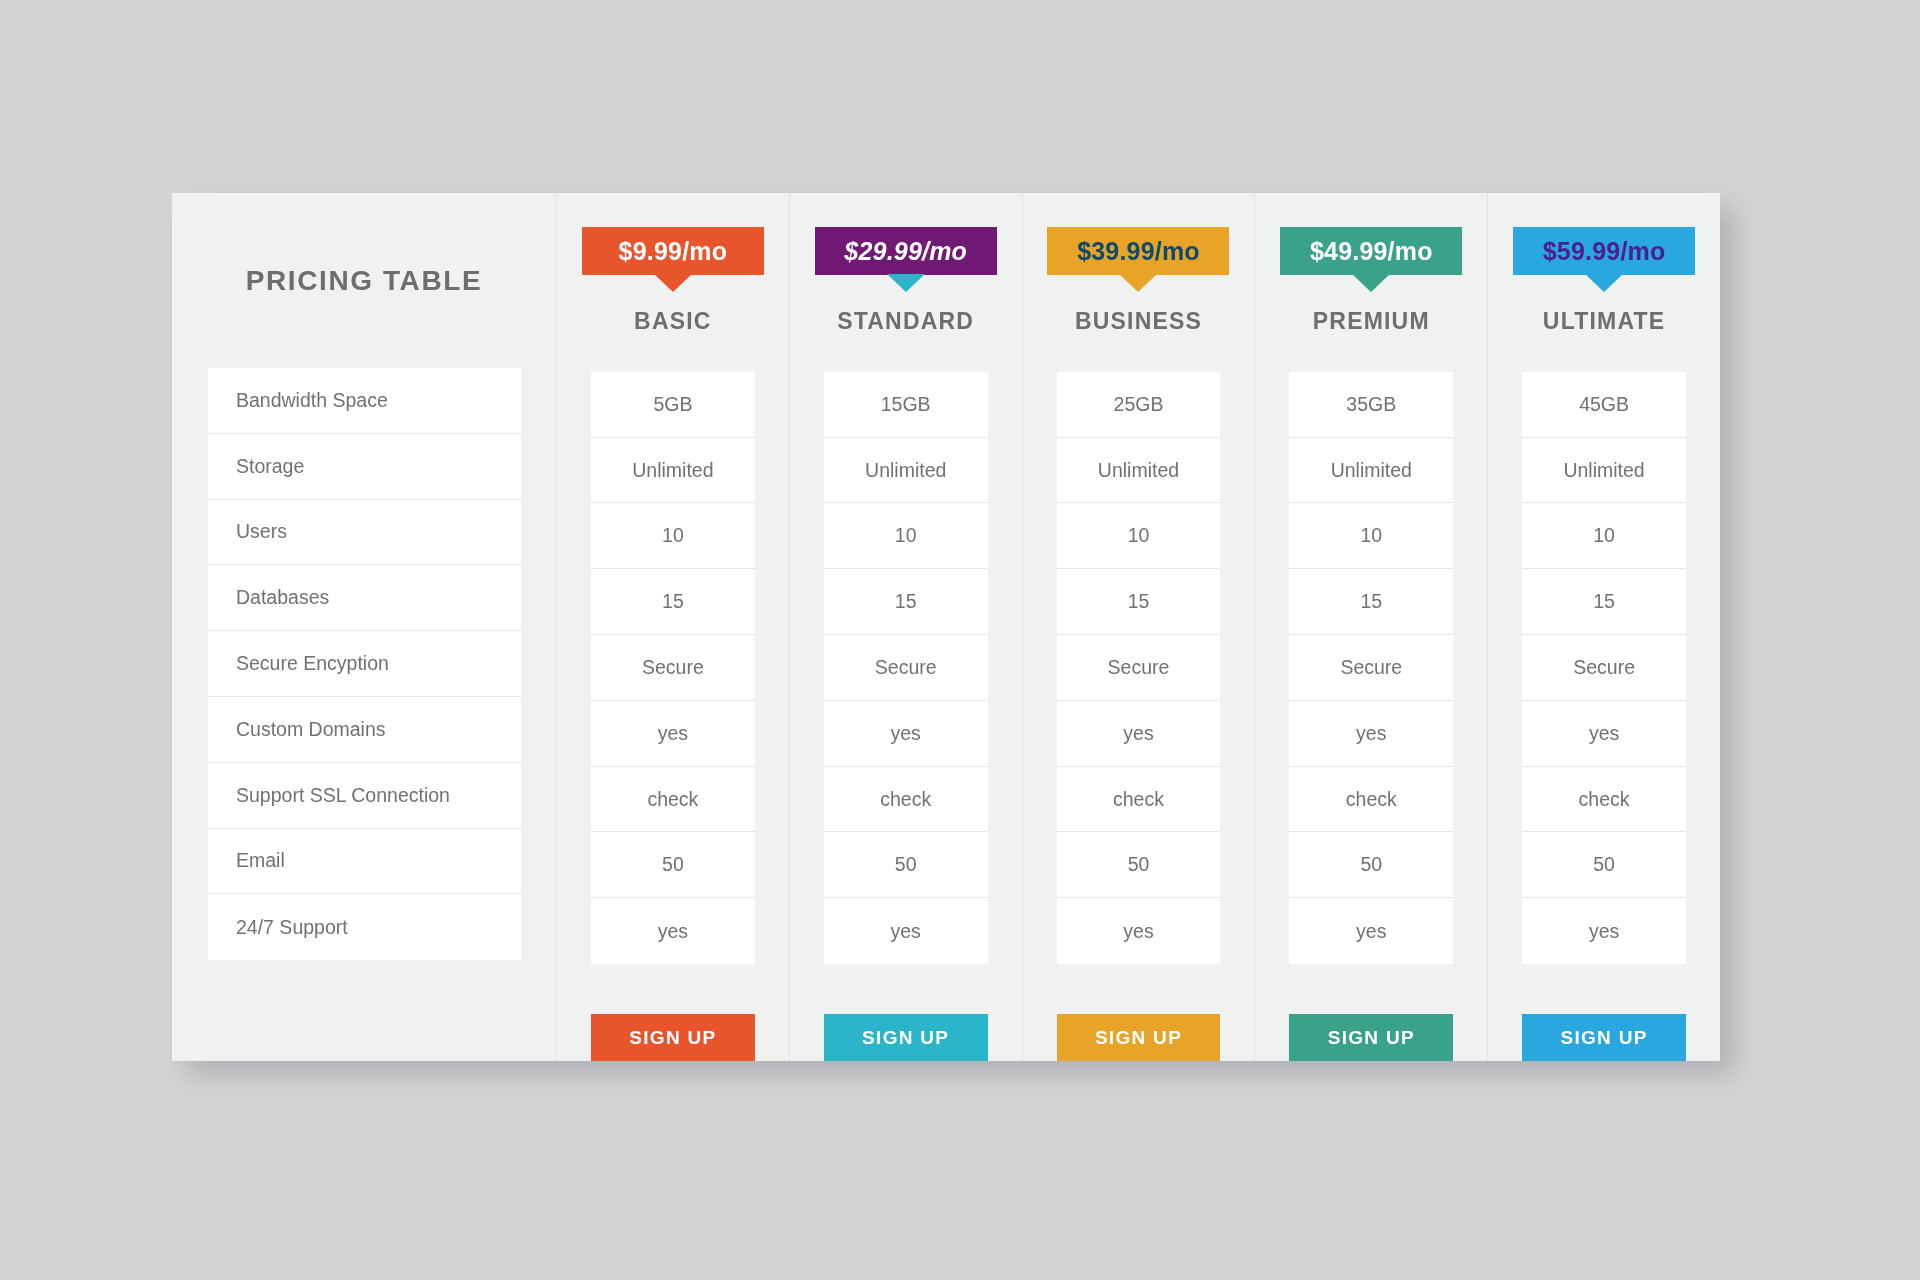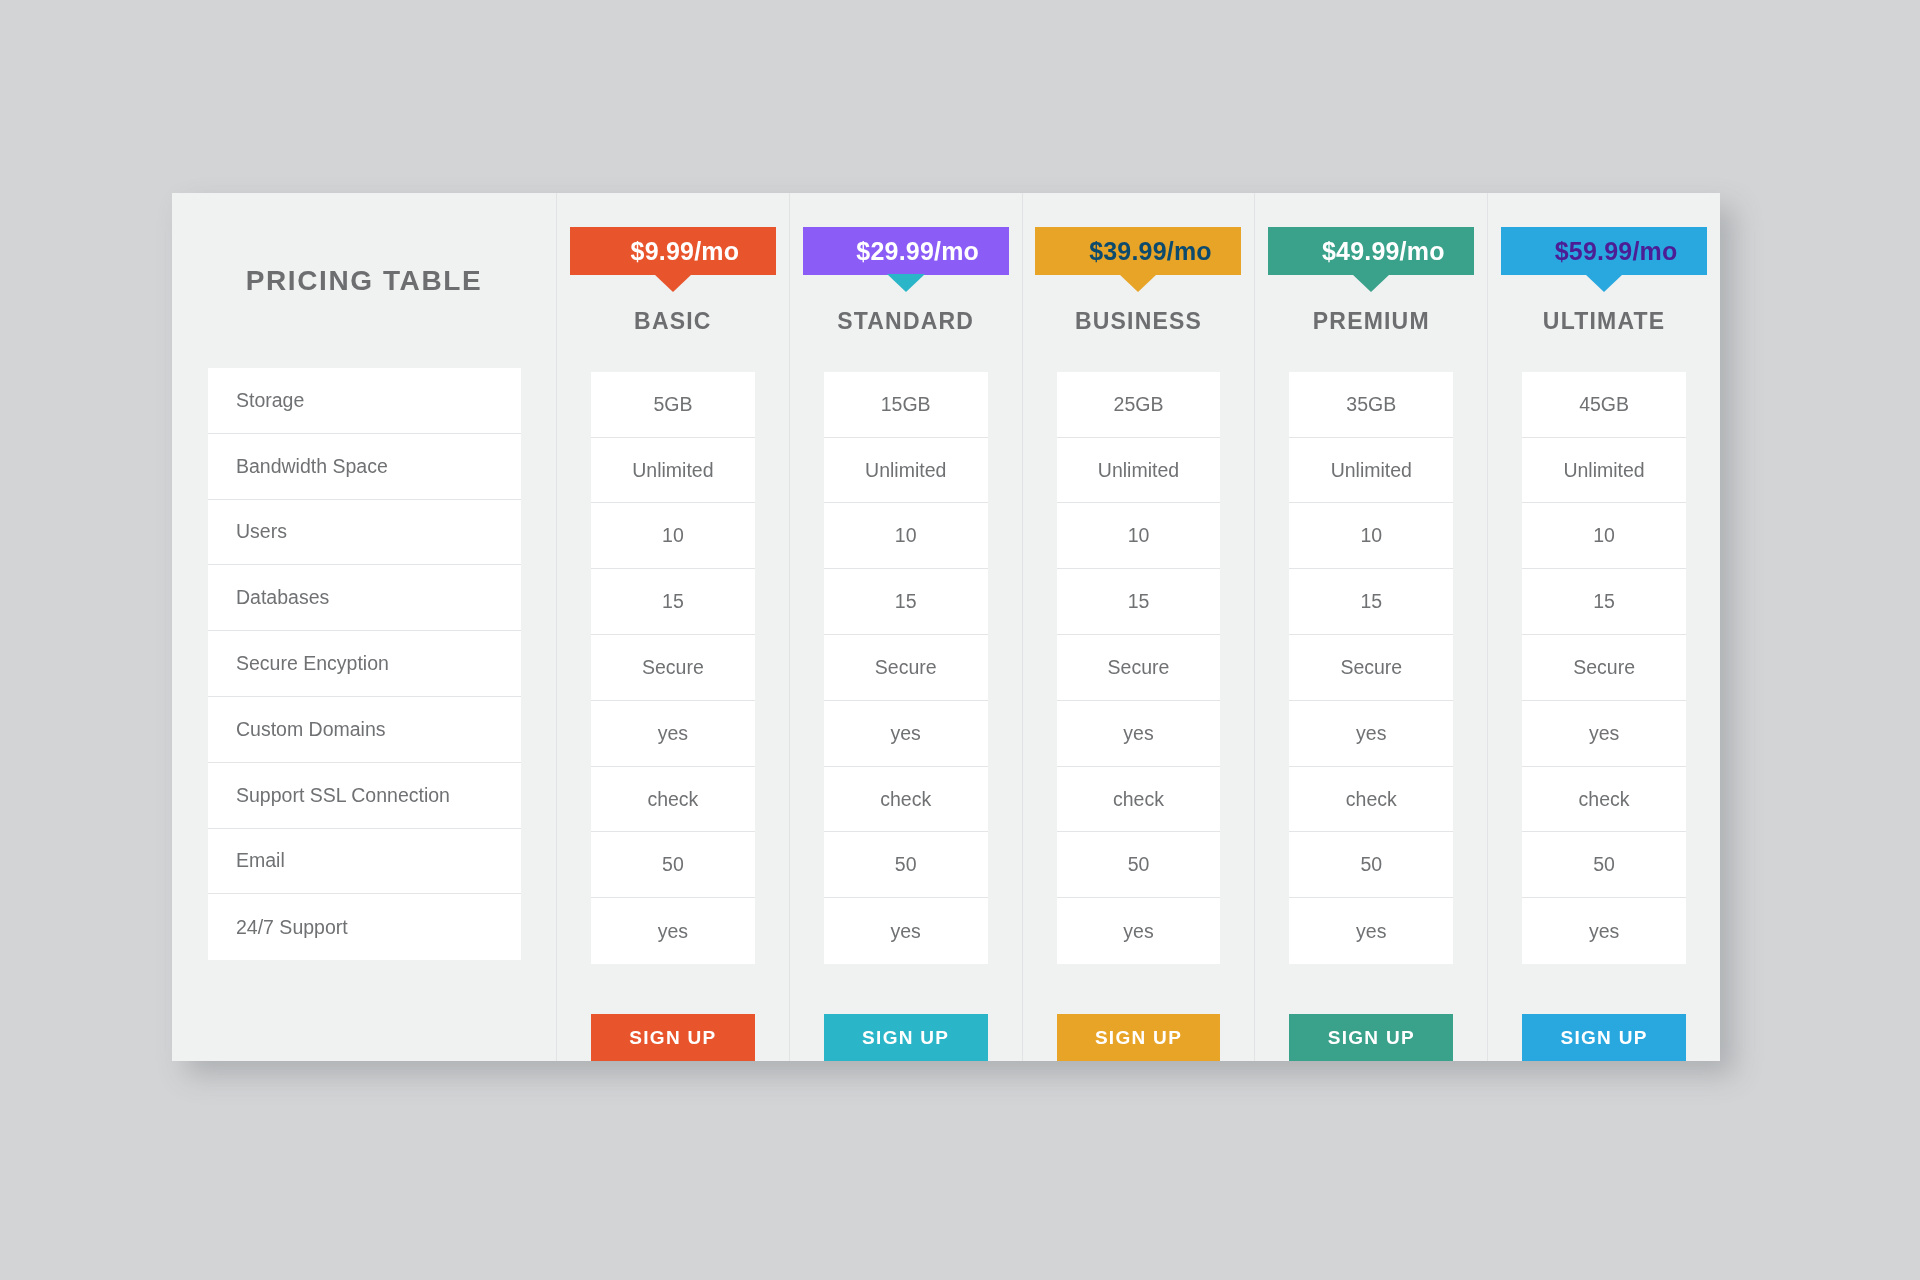--- a/index.html
+++ b/index.html
@@ -97,21 +97,20 @@
     width: 182px;
     height: 48px;
     display: flex;
     align-items: center;
     justify-content: center;
     color: #ffffff;
     font-size: 25px;
     font-weight: bold;
     letter-spacing: 0.2px;
     position: relative;
-    padding-left: 24px;
   }
 
   .price-badge .pointer {
     position: absolute;
     left: 50%;
     bottom: -17px;
     transform: translateX(-50%);
     width: 0;
     height: 0;
     border-left: 19px solid transparent;
@@ -174,24 +173,24 @@
 
 <div class="stage">
   <div class="pricing-card">
 
     <div class="label-col">
       <div class="label-col-head">
         <div class="table-title">PRICING TABLE</div>
       </div>
       <div class="label-rows">
           <div class="label-row">
+            <span>Bandwidth Space</span>
+          </div>
+          <div class="label-row">
             <span>Storage</span>
-          </div>
-          <div class="label-row">
-            <span>Bandwidth Space</span>
           </div>
           <div class="label-row">
             <span>Users</span>
           </div>
           <div class="label-row">
             <span>Databases</span>
           </div>
           <div class="label-row">
             <span>Secure Encyption</span>
           </div>
@@ -245,21 +244,21 @@
             </div>
             <div class="plan-row">
               <span>yes</span>
             </div>
           </div>
           <div class="signup-wrap">
             <button class="signup-btn" style="background: rgb(232, 85, 45);">SIGN UP</button>
           </div>
         </div><div class="plan-col">
           <div class="plan-head">
-            <div class="price-badge" style="background: #8b5cf6; color: rgb(43, 181, 200);">
+            <div class="price-badge" style="background: #701a75; color: rgb(43, 181, 200); font-style: italic;">
               <span style="color: rgb(255, 255, 255);">$29.99/mo</span>
               <div class="pointer"></div>
             </div>
             <div class="plan-name">STANDARD</div>
           </div>
           <div class="plan-rows">
             <div class="plan-row">
               <span>15GB</span>
             </div>
             <div class="plan-row">

